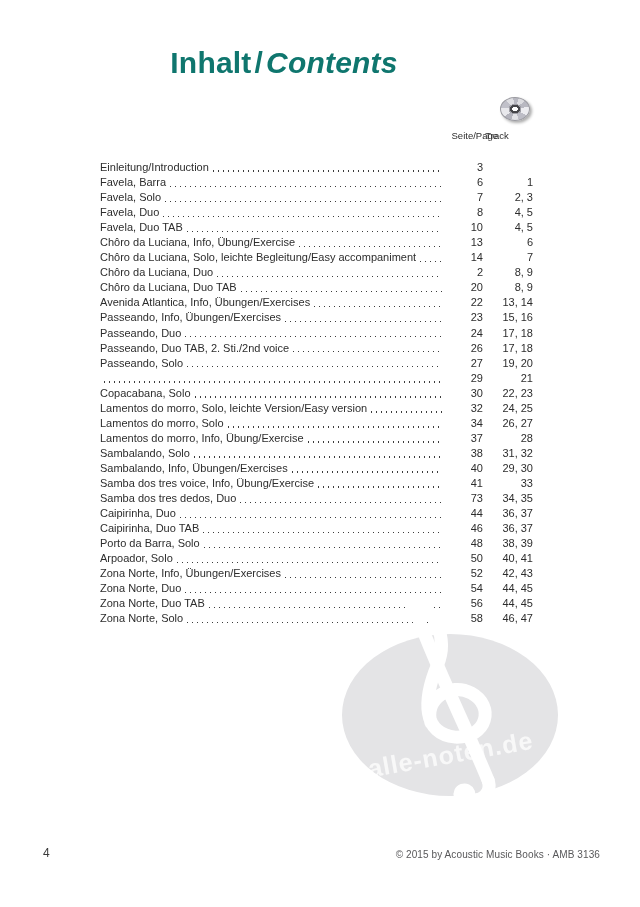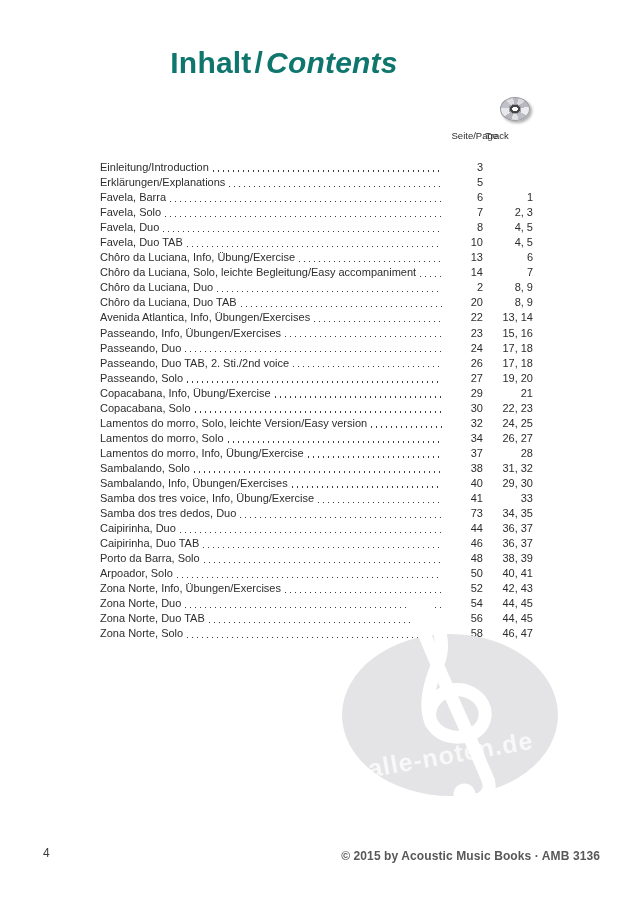--- a/index.html
+++ b/index.html
@@ -45,21 +45,21 @@
   }
   .row .p{flex:0 0 36px;text-align:right;}
   .row .k{flex:0 0 50px;text-align:right;}
 
   
   .wm{position:absolute;left:330px;top:583px;}
   .wm text{font-family:"Liberation Sans", sans-serif;}
 
   
   .pagenum{position:absolute;left:43px;top:846px;font-size:12px;color:#3a3a3a;}
-  .copyright{position:absolute;right:40px;top:849px;font-size:12px;color:#58585a;letter-spacing:0.1px;font-weight:bold;}
+  .copyright{position:absolute;right:40px;top:849px;font-size:10px;color:#58585a;letter-spacing:0.1px;}
 </style>
 </head>
 <body>
 
 <div class="page">
 
   <div class="title">
     <span class="main">Inhalt</span><span class="slash">/</span><span class="sub">Contents</span>
   </div>
 
@@ -69,26 +69,20 @@
   <div class="hdr track">Track</div>
 
   <div class="toc">
     <div class="row">
       <span class="t">Einleitung/Introduction</span>
       <span class="leader"></span>
       <span class="p">3</span>
       <span class="k"></span>
     </div>
 
-    <div class="row">
-      <span class="t">Erklärungen/Explanations</span>
-      <span class="leader"></span>
-      <span class="p">5</span>
-      <span class="k"></span>
-    </div>
 
     <div class="row">
       <span class="t">Favela, Barra</span>
       <span class="leader"></span>
       <span class="p">6</span>
       <span class="k">1</span>
     </div>
 
     <div class="row">
       <span class="t">Favela, Solo</span>
@@ -169,21 +163,20 @@
     </div>
 
     <div class="row">
       <span class="t">Passeando, Solo</span>
       <span class="leader"></span>
       <span class="p">27</span>
       <span class="k">19, 20</span>
     </div>
 
     <div class="row">
-      <span class="t">Copacabana, Info, Übung/Exercise</span>
       <span class="leader"></span>
       <span class="p">29</span>
       <span class="k">21</span>
     </div>
 
     <div class="row">
       <span class="t">Copacabana, Solo</span>
       <span class="leader"></span>
       <span class="p">30</span>
       <span class="k">22, 23</span>

